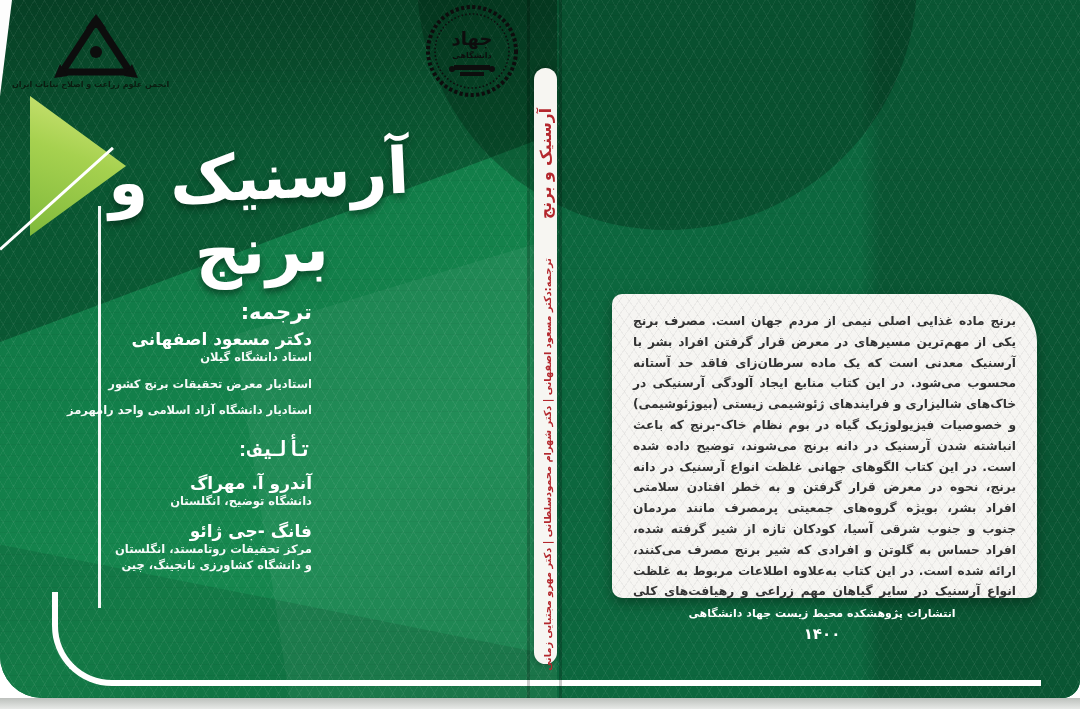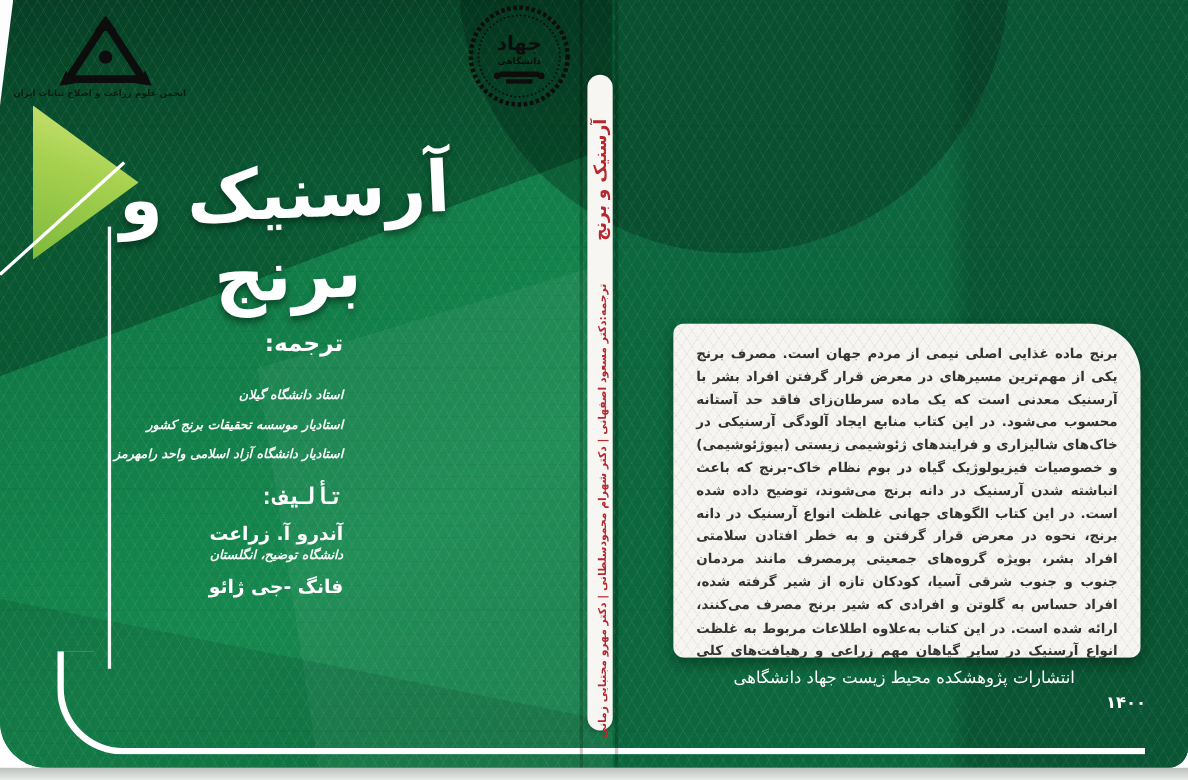--- a/index.html
+++ b/index.html
@@ -55,36 +55,36 @@
   
   .society-logo{position:absolute;left:48px;top:14px;width:96px;height:64px;}
   .society-caption{position:absolute;left:12px;top:80px;width:170px;text-align:left;
     font-size:8px;font-weight:bold;color:#0a1c10;direction:rtl;}
   .seal{position:absolute;left:424px;top:3px;width:96px;height:96px;}
   
   .main-title{position:absolute;left:34px;top:140px;width:452px;text-align:center;direction:rtl;
     font-size:64px;font-weight:bold;color:#ffffff;transform:rotate(-2.5deg);
     text-shadow:0 4px 7px rgba(0,28,14,.55);}
   .credits{position:absolute;left:40px;top:300px;width:272px;text-align:right;direction:rtl;color:#ffffff;}
-  .credits .heading{font-size:21px;font-weight:bold;margin-bottom:28px;}
+  .credits .heading{font-size:21px;font-weight:bold;margin-bottom:4px;}
   .credits .heading.second{margin-top:18px;margin-bottom:10px;font-family:Liberation Mono, monospace;}
   .credits .name{font-size:17px;font-weight:bold;line-height:1.3;}
-  .credits .aff{font-size:11.5px;line-height:1.35;opacity:.96;margin-bottom:11px;font-weight:bold;font-style:italic;}
+  .credits .aff{font-size:11.5px;line-height:1.35;opacity:.96;margin-bottom:11px;font-weight:bold;}
   
   .back-box{position:absolute;left:612px;top:294px;width:425px;height:304px;box-sizing:border-box;
     background:#f6f5f2;border-radius:10px 48px 10px 10px;padding:17px 21px 12px;
     box-shadow:0 5px 12px rgba(0,18,9,.4);overflow:hidden;
     background-image:
       repeating-linear-gradient(55deg,rgba(0,0,0,.045) 0 1px,rgba(0,0,0,0) 1px 8px),
       repeating-linear-gradient(-55deg,rgba(0,0,0,.045) 0 1px,rgba(0,0,0,0) 1px 8px);}
   .back-text{direction:rtl;text-align:justify;color:#333333;font-size:12.2px;line-height:20.8px;
     font-weight:bold;}
   .footer{position:absolute;left:602px;top:607px;width:440px;text-align:center;direction:rtl;color:#ffffff;}
-  .footer .pub{font-size:15px;font-weight:normal;}
-  .footer .year{font-size:15px;font-weight:bold;letter-spacing:9px;margin-top:5px;text-align:right;}
+  .footer .pub{font-size:11px;font-weight:bold;}
+  .footer .year{font-size:15px;font-weight:bold;letter-spacing:9px;margin-top:5px;}
 </style>
 </head>
 <body>
 
 <div class="stage">
   <div class="cover">
 
     <div class="cover-left">
       <div class="shade-top"></div>
       <div class="shade-topfade"></div>
@@ -126,32 +126,36 @@
       <rect x="36" y="69" width="24" height="4" fill="#0d0d0d"></rect>
       <circle cx="28" cy="66" r="3" fill="#0d0d0d"></circle>
       <circle cx="68" cy="66" r="3" fill="#0d0d0d"></circle>
     </svg>
 
     <div class="main-title">آرسنیک و برنج</div>
 
     <div class="credits">
       <div class="heading">ترجمه:</div>
 
+      <div class="name">دکتر مسعود اصفهانی</div>
       <div class="aff">استاد دانشگاه گیلان</div>
 
-      <div class="aff">استادیار موسسه تحقیقات برنج کشور</div>
+      <div class="aff">استادیار معرض تحقیقات برنج کشور</div>
 
       <div class="aff">استادیار دانشگاه آزاد اسلامی واحد رامهرمز</div>
 
       <div class="heading second">تألیف:</div>
 
-      <div class="name">آندرو آ. زراعت</div>
+      <div class="name">آندرو آ. مهراگ</div>
       <div class="aff">دانشگاه توضیح، انگلستان</div>
 
       <div class="name">فانگ -جی ژائو</div>
+      <div class="aff"><span>مرکز تحقیقات روتامستد، انگلستان</span><br>
+        <span>و دانشگاه کشاورزی نانجینگ، چین</span>
+      </div>
     </div>
 
     <div class="spine-shadow-l"></div>
     <div class="spine-shadow-r"></div>
     <div class="spine-strip"></div>
     <div class="spine-text">
       <span class="spine-title">آرسنیک و برنج</span>
       <span class="spine-credits">ترجمه:دکتر مسعود اصفهانی | دکتر شهرام محمودسلطانی | دکتر مهرو مجتبایی زمانی</span>
     </div>
 

